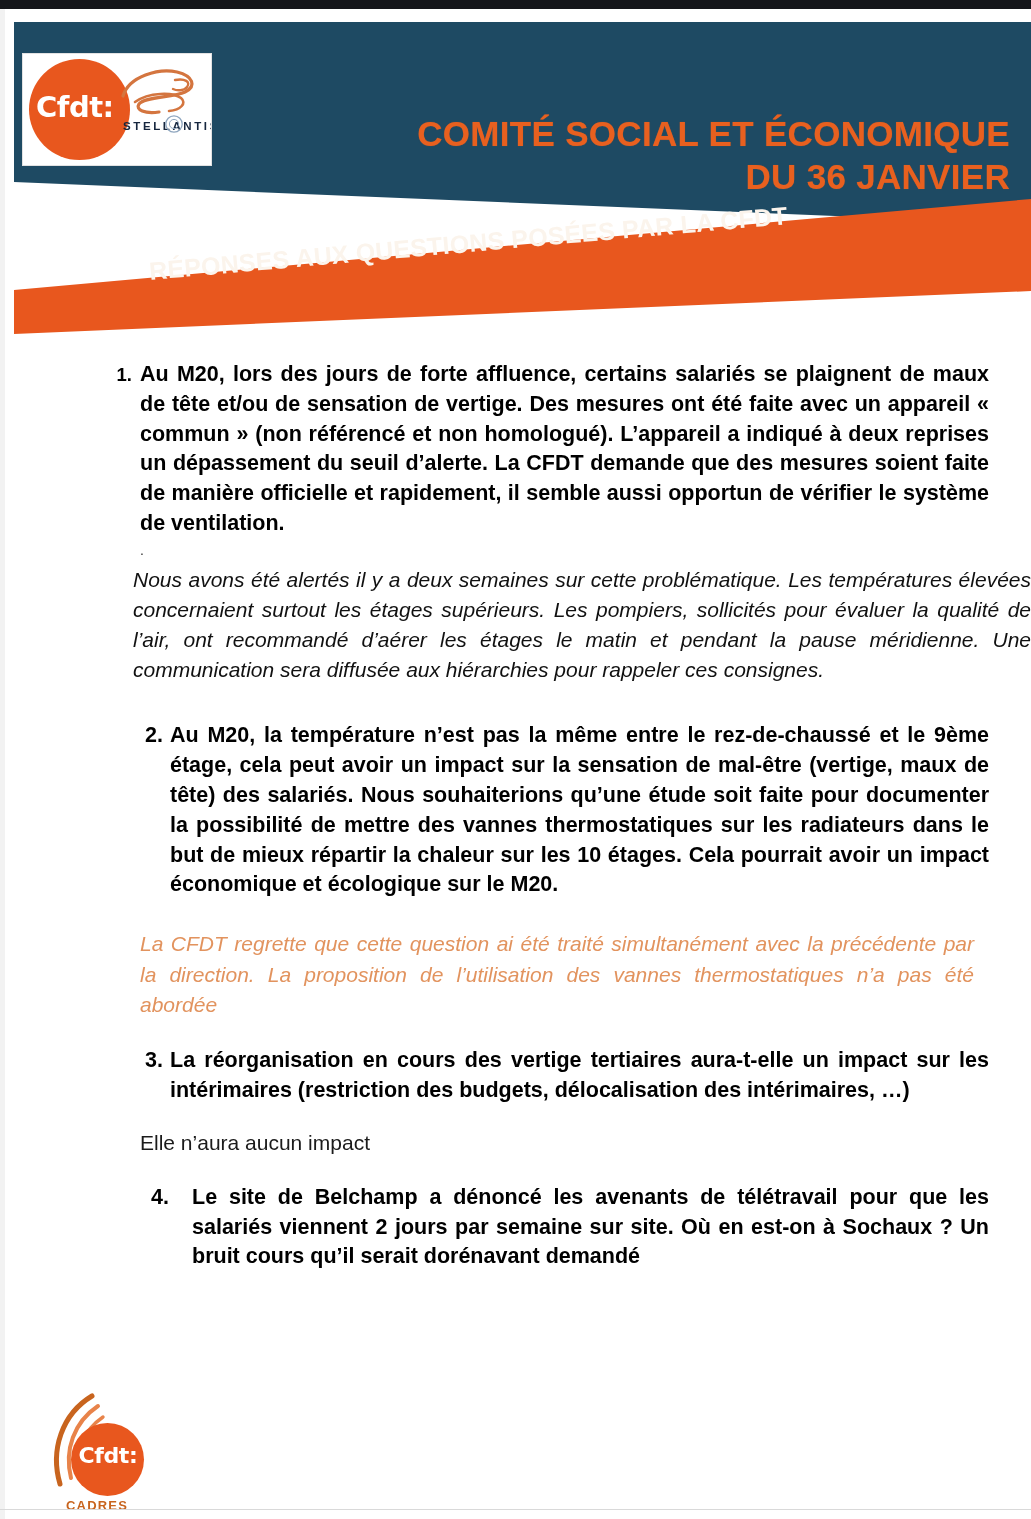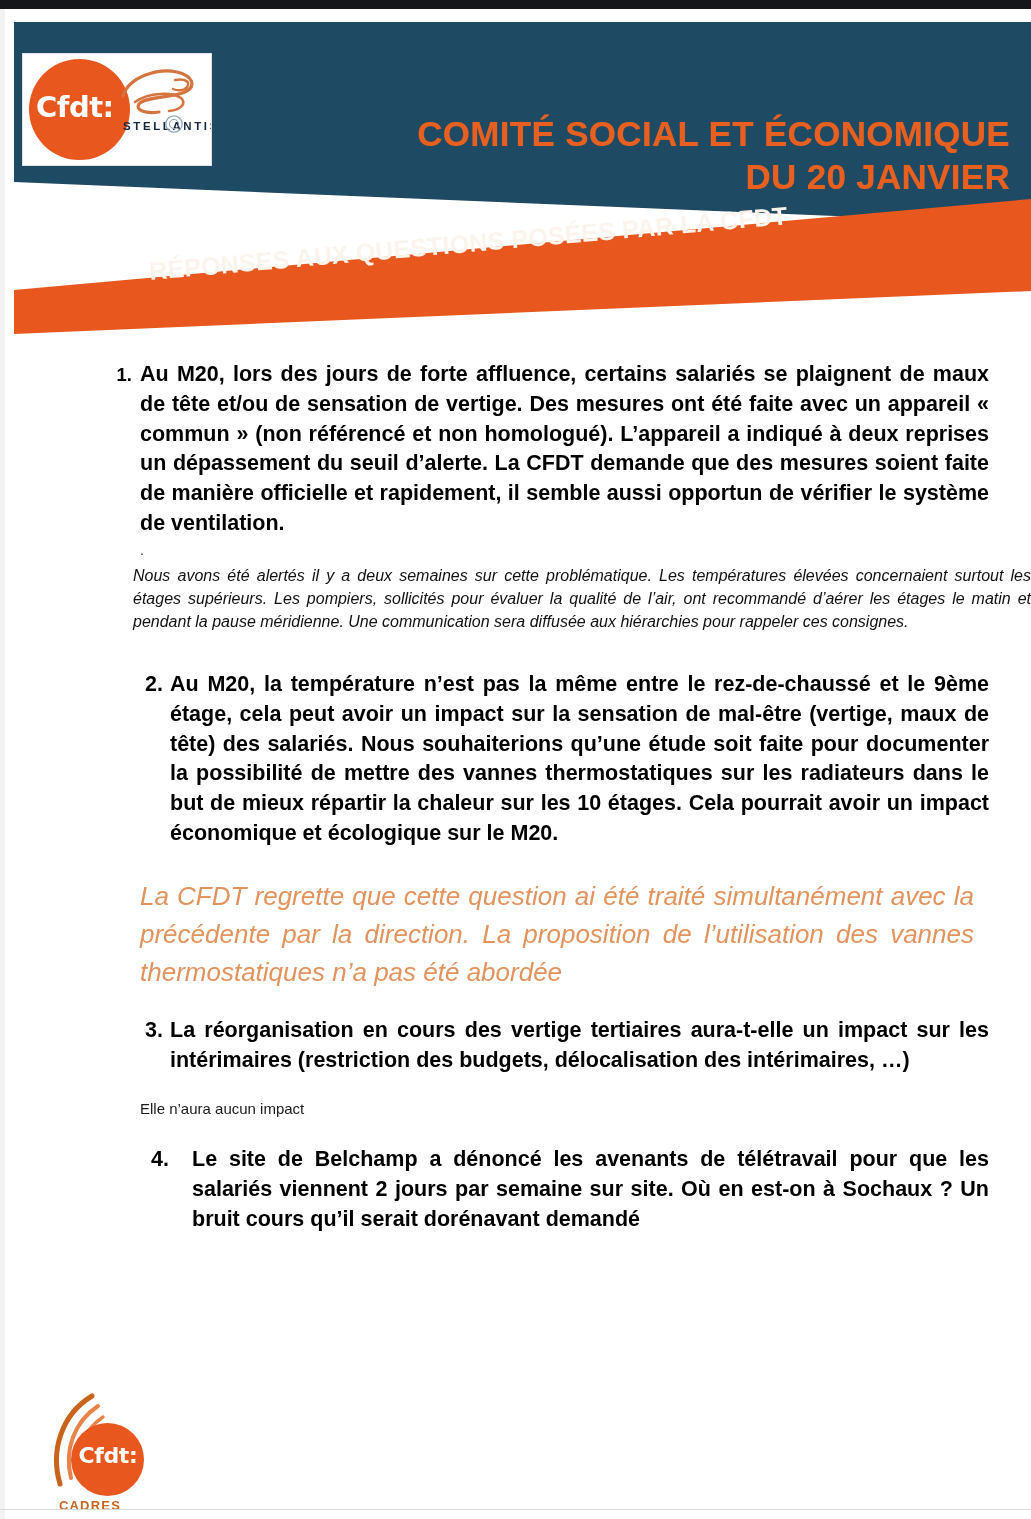--- a/index.html
+++ b/index.html
@@ -142,36 +142,36 @@
   .q-num {
     position: absolute;
     text-align: right;
     font-weight: bold;
     color: #000;
   }
   .q-text { display: block; }
 
   .answer {
     color: #111111;
-    font-size: 16px;
+    font-size: 21px;
     font-style: italic;
     line-height: 1.43;
     text-align: justify;
   }
   .answer-orange {
     color: #E2935E;
-    font-size: 26px;
+    font-size: 21px;
     font-style: italic;
     line-height: 1.46;
     text-align: justify;
     padding-right: 57px;
   }
   .answer-plain {
     color: #1b1b1b;
-    font-size: 15px;
+    font-size: 21px;
     font-style: normal;
     line-height: 1.4;
     text-align: left;
     padding-right: 42px;
   }
 
   .stray-dot {
     color: #333;
     font-size: 14px;
     line-height: 0.7;
@@ -199,24 +199,24 @@
     width: 64px;
     text-align: center;
     color: #ffffff;
     font-size: 22px;
     font-weight: bold;
     letter-spacing: -0.4px;
     font-family: "DejaVu Sans", sans-serif;
   }
   .fl-cadres {
     position: absolute;
-    left: 20px;
+    left: 38px;
     top: 106px;
     width: 84px;
-    text-align: center;
+    text-align: left;
     color: #C8641E;
     font-size: 13px;
     font-weight: bold;
     letter-spacing: 1.2px;
   }
   .fl-arcs { position: absolute; left: 0; top: 0; }
 </style>
 </head>
 <body>
 
@@ -228,21 +228,21 @@
   <div class="banner">
     <svg width="1031" height="325" viewBox="0 0 1031 325" xmlns="http://www.w3.org/2000/svg">
 
       <polygon points="14,13 1031,13 1031,215 14,173" fill="#1E4A63"></polygon>
 
       <polygon points="14,281 1031,190 1031,282 14,325" fill="#E8571E"></polygon>
     </svg>
 
     <div class="banner-title">
       <div>COMITÉ SOCIAL ET ÉCONOMIQUE</div>
-      <div>DU 20 JANVIER</div>
+      <div>DU 36 JANVIER</div>
     </div>
 
     <div class="banner-sub">RÉPONSES AUX QUESTIONS POSÉES PAR LA CFDT</div>
 
     <div class="logo-box">
       <div class="logo-circle"></div>
       <div class="logo-cfdt-text">Cfdt:</div>
       <svg class="stellantis-mark" viewBox="0 0 92 54" xmlns="http://www.w3.org/2000/svg">
         <path d="M8,30 C14,10 44,2 62,6 C78,10 82,20 70,26 C58,32 30,30 24,38 C20,44 30,48 44,46" fill="none" stroke="#D4753F" stroke-width="3.2" stroke-linecap="round"></path>
         <path d="M20,36 C34,26 58,26 66,32 C72,37 66,44 54,45" fill="none" stroke="#D4753F" stroke-width="2.6" stroke-linecap="round"></path>

